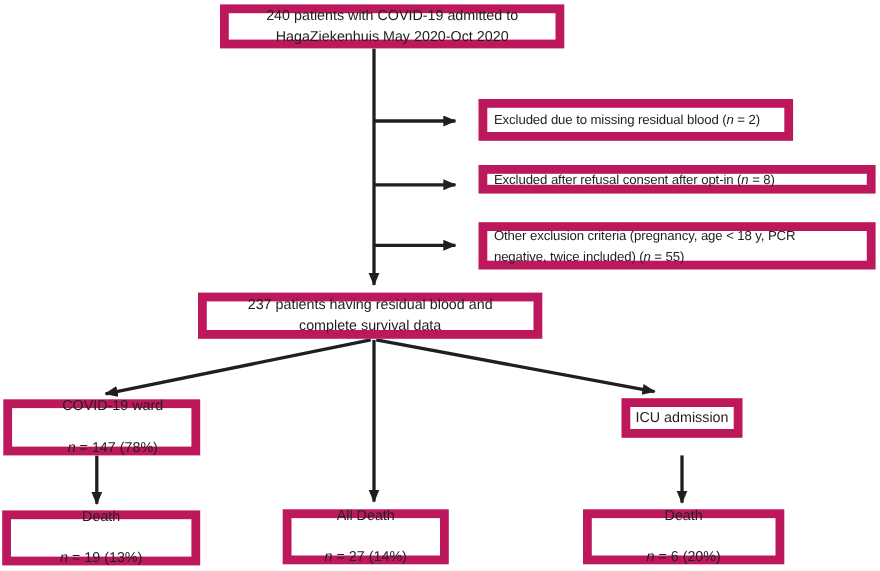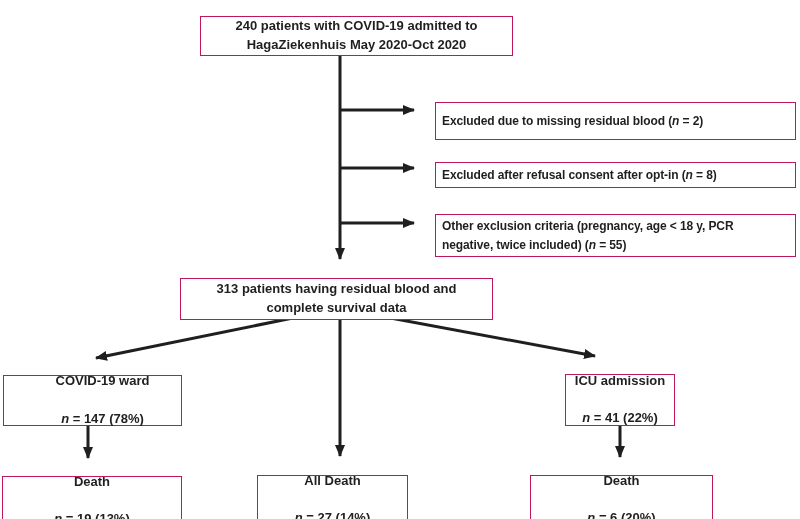--- a/index.html
+++ b/index.html
@@ -13,27 +13,26 @@
     overflow: hidden;
   }
   .arrows {
     position: absolute;
     left: 0; top: 0;
     width: 800px; height: 519px;
   }
   .box {
     position: absolute;
     box-sizing: border-box;
-    border: 1px solid #be185d;
+    border: 8px solid #be185d;
     background: #ffffff;
     display: flex;
     align-items: center;
     justify-content: center;
-    font-weight: bold;
-    margin-top: 12px;
+    font-weight: normal;
   }
   .box .txt { white-space: pre-line; width: 100%; }
   .box.center { text-align: center; font-size: 13px; line-height: 1.45; }
   .box.left {
     justify-content: flex-start;
     text-align: left;
     font-size: 12px;
     line-height: 1.55;
     letter-spacing: -0.1px;
     padding: 2px 6px;
@@ -64,49 +63,48 @@
       <line x1="88" y1="414" x2="88" y2="458" marker-end="url(#ah)"></line>
       <line x1="620" y1="414" x2="620" y2="457" marker-end="url(#ah)"></line>
     </g>
   </svg>
 
   <div class="box center" style="left:200px; top:4px; width:313px; height:40px;">
     <div class="txt">240 patients with COVID-19 admitted to
 HagaZiekenhuis May 2020-Oct 2020</div>
   </div>
 
-  <div class="box left" style="left:435px; top:90px; width:361px; height:38px;">
+  <div class="box left" style="left:435px; top:90px; width:286px; height:38px;">
     <div class="txt"><span>Excluded due to missing residual blood (</span><i>n</i><span> = 2)</span></div>
   </div>
 
   <div class="box left" style="left:435px; top:150px; width:361px; height:26px;">
     <div class="txt"><span>Excluded after refusal consent after opt-in (</span><i>n</i><span> = 8)</span></div>
   </div>
 
   <div class="box left" style="left:435px; top:202px; width:361px; height:43px;align-items:center;">
     <div class="txt"><span>Other exclusion criteria (pregnancy, age &lt; 18 y, PCR
 negative, twice included) (</span><i>n</i><span> = 55)</span></div>
   </div>
 
   <div class="box center" style="left:180px; top:266px; width:313px; height:42px;">
-    <div class="txt">313 patients having residual blood and
+    <div class="txt">237 patients having residual blood and
 complete survival data</div>
   </div>
 
   <div class="box center" style="left:3px; top:363px; width:179px; height:51px;padding-left:20px;">
     <div class="txt">
       <span class="line">COVID-19 ward</span>
       <span class="line"><i>n</i><span> = 147 (78%)</span></span>
     </div>
   </div>
 
-  <div class="box center" style="left:565px; top:362px; width:110px; height:52px;">
+  <div class="box center" style="left:565px; top:362px; width:110px; height:36px;">
     <div class="txt">
       <span class="line">ICU admission</span>
-      <span class="line"><i>n</i><span> = 41 (22%)</span></span>
     </div>
   </div>
 
   <div class="box center" style="left:2px; top:464px; width:180px; height:50px;">
     <div class="txt">
       <span class="line">Death</span>
       <span class="line"><i>n</i><span> = 19 (13%)</span></span>
     </div>
   </div>
 

